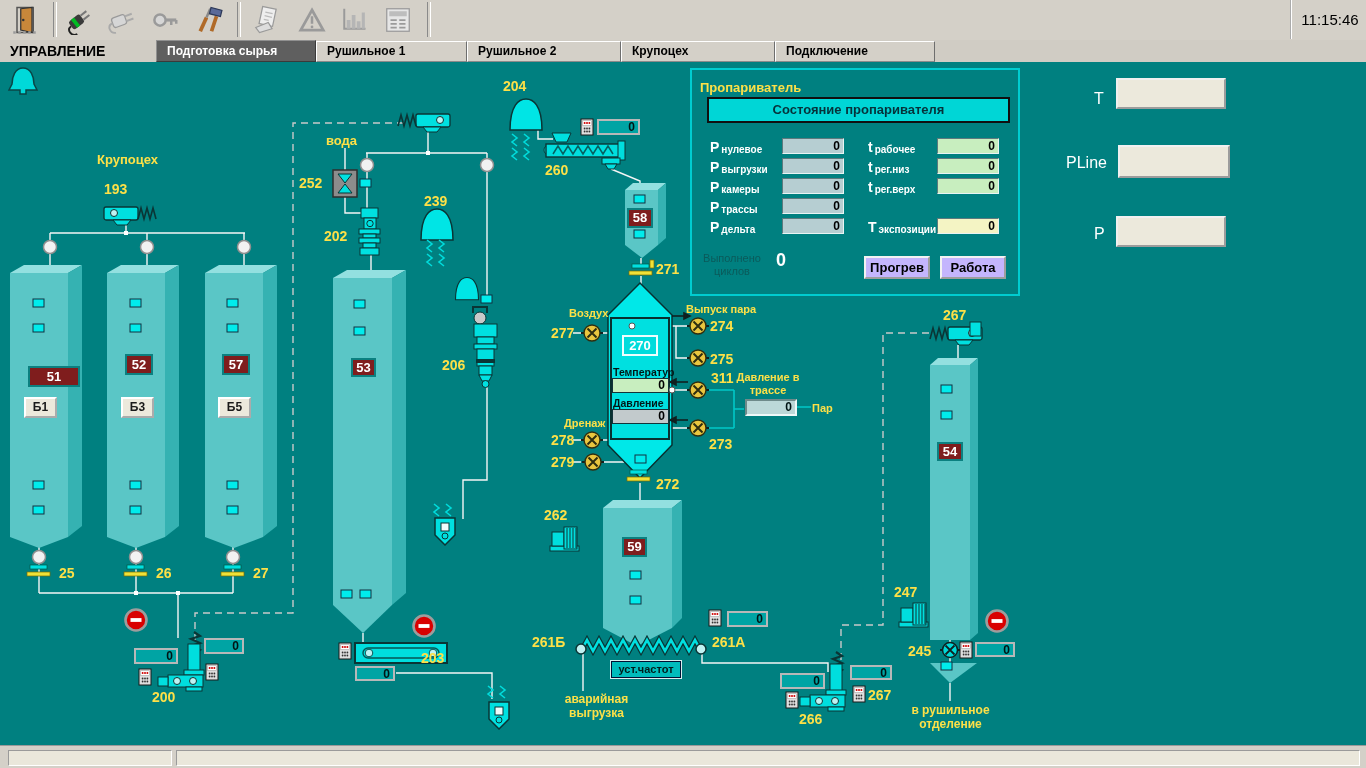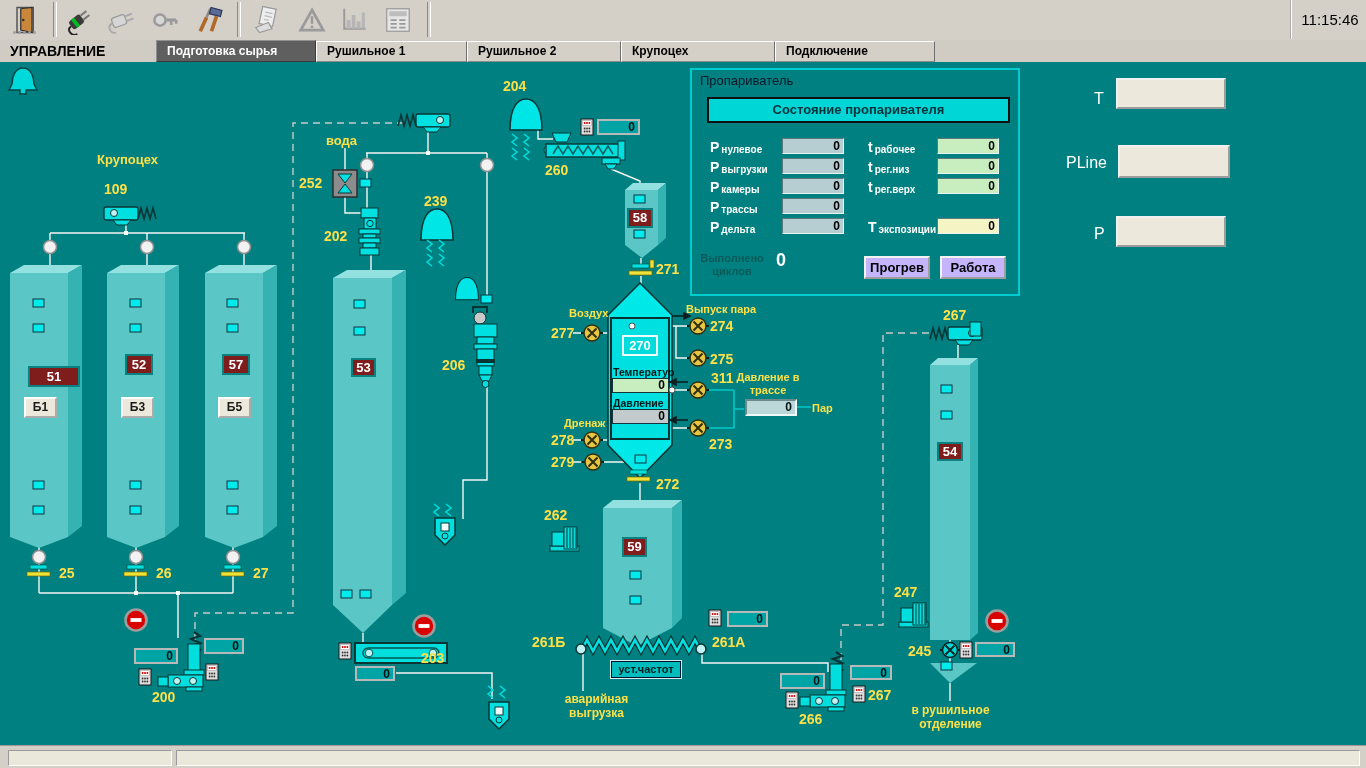--- a/index.html
+++ b/index.html
@@ -33,33 +33,33 @@
   .dispgray{background:#bcd8d8;border-color:#6f8a8a #eef8f8 #eef8f8 #6f8a8a;}
   .numbox{position:absolute;background:#7f1d1d;border:2px solid #0b8080;box-sizing:border-box;
     color:#fff;font-weight:bold;font-size:13px;text-align:center;line-height:17px;}
   .bbtn{position:absolute;background:#ece9dc;border:2px outset #fff;box-sizing:border-box;
     color:#1a1a1a;font-weight:bold;font-size:12px;text-align:center;line-height:17px;cursor:pointer;}
   .vlabel{position:absolute;color:#001818;font-weight:bold;font-size:10.5px;white-space:nowrap;}
   .vfield{position:absolute;box-sizing:border-box;border:1px solid #14333a;color:#000;
     font-weight:bold;font-size:12px;text-align:right;padding:0 3px;line-height:13px;}
   
   #spanel{position:absolute;left:690px;top:6px;width:330px;height:228px;border:2px solid #00ccd0;box-sizing:border-box;}
-  #spanel .ptitle{position:absolute;left:8px;top:3px;color:#0f172a;font-weight:normal;font-size:13px;}
+  #spanel .ptitle{position:absolute;left:8px;top:10px;color:#fde047;font-weight:bold;font-size:13px;}
   #status-btn{position:absolute;left:15px;top:27px;width:303px;height:26px;background:#00d6d6;
     border:2px solid #101010;box-sizing:border-box;color:#06323a;font-weight:bold;font-size:13px;
     text-align:center;line-height:22px;cursor:pointer;}
   .prow{position:absolute;color:#fff;white-space:nowrap;}
   .psym{font-weight:bold;font-size:14px;}
   .psub{font-weight:bold;font-size:10px;position:relative;top:1px;margin-left:2px;text-align:right;}
   .pfield{position:absolute;width:62px;height:16px;box-sizing:border-box;background:#b6ced2;
     border:1px solid #5c7a7e;border-right-color:#e8f4f4;border-bottom-color:#e8f4f4;
     color:#000;font-weight:bold;font-size:12px;text-align:right;padding:0 3px;line-height:14px;}
   .gfield{background:#c8eebf;}
   .yfield{background:#f4f4c4;}
-  #cycles-label{position:absolute;left:4px;top:182px;width:72px;color:#0a5a5a;font-weight:bold;
+  #cycles-label{position:absolute;left:4px;top:182px;width:72px;color:#0a5a5a;font-weight:normal;
     font-size:11px;text-align:center;line-height:1.15;}
   #cycles-value{position:absolute;left:84px;top:180px;color:#fff;font-weight:bold;font-size:18px;}
   .graybtn{position:absolute;width:66px;height:23px;background:#c4b5fd;border:2px outset #f2f2f2;
     box-sizing:border-box;color:#000;font-weight:bold;font-size:13px;text-align:center;line-height:19px;cursor:pointer;}
   
   .sideLbl{position:absolute;color:#fff;font-size:16px;}
   .sideField{position:absolute;background:#ece9dc;border:2px outset #f0f0f0;box-sizing:border-box;
     font-size:13px;color:#000;padding:2px 4px;}
   
   #ustchastot{position:absolute;left:611px;top:599px;width:70px;height:17px;background:#00bcbc;
@@ -479,21 +479,21 @@
       <use href="#kp" x="139" y="607"></use>
       <use href="#kp" x="206" y="602"></use>
       <use href="#kp" x="339" y="581"></use>
       <use href="#kp" x="709" y="548"></use>
       <use href="#kp" x="786" y="630"></use>
       <use href="#kp" x="853" y="624"></use>
       <use href="#kp" x="960" y="580"></use>
     </svg>
 
     <div class="lbl lbl13" style="left:97px;top:90px">Крупоцех</div>
-    <div class="lbl" style="left:104px;top:119px">109</div>
+    <div class="lbl" style="left:104px;top:119px">193</div>
     <div class="lbl lbl13" style="left:326px;top:71px">вода</div>
     <div class="lbl" style="left:299px;top:113px">252</div>
     <div class="lbl" style="left:324px;top:166px">202</div>
     <div class="lbl" style="left:424px;top:131px">239</div>
     <div class="lbl" style="left:503px;top:16px">204</div>
     <div class="lbl" style="left:545px;top:100px">260</div>
     <div class="lbl" style="left:442px;top:295px">206</div>
     <div class="lbl" style="left:656px;top:199px">271</div>
     <div class="lbl" style="left:656px;top:414px">272</div>
     <div class="lbl" style="left:551px;top:263px">277</div>

